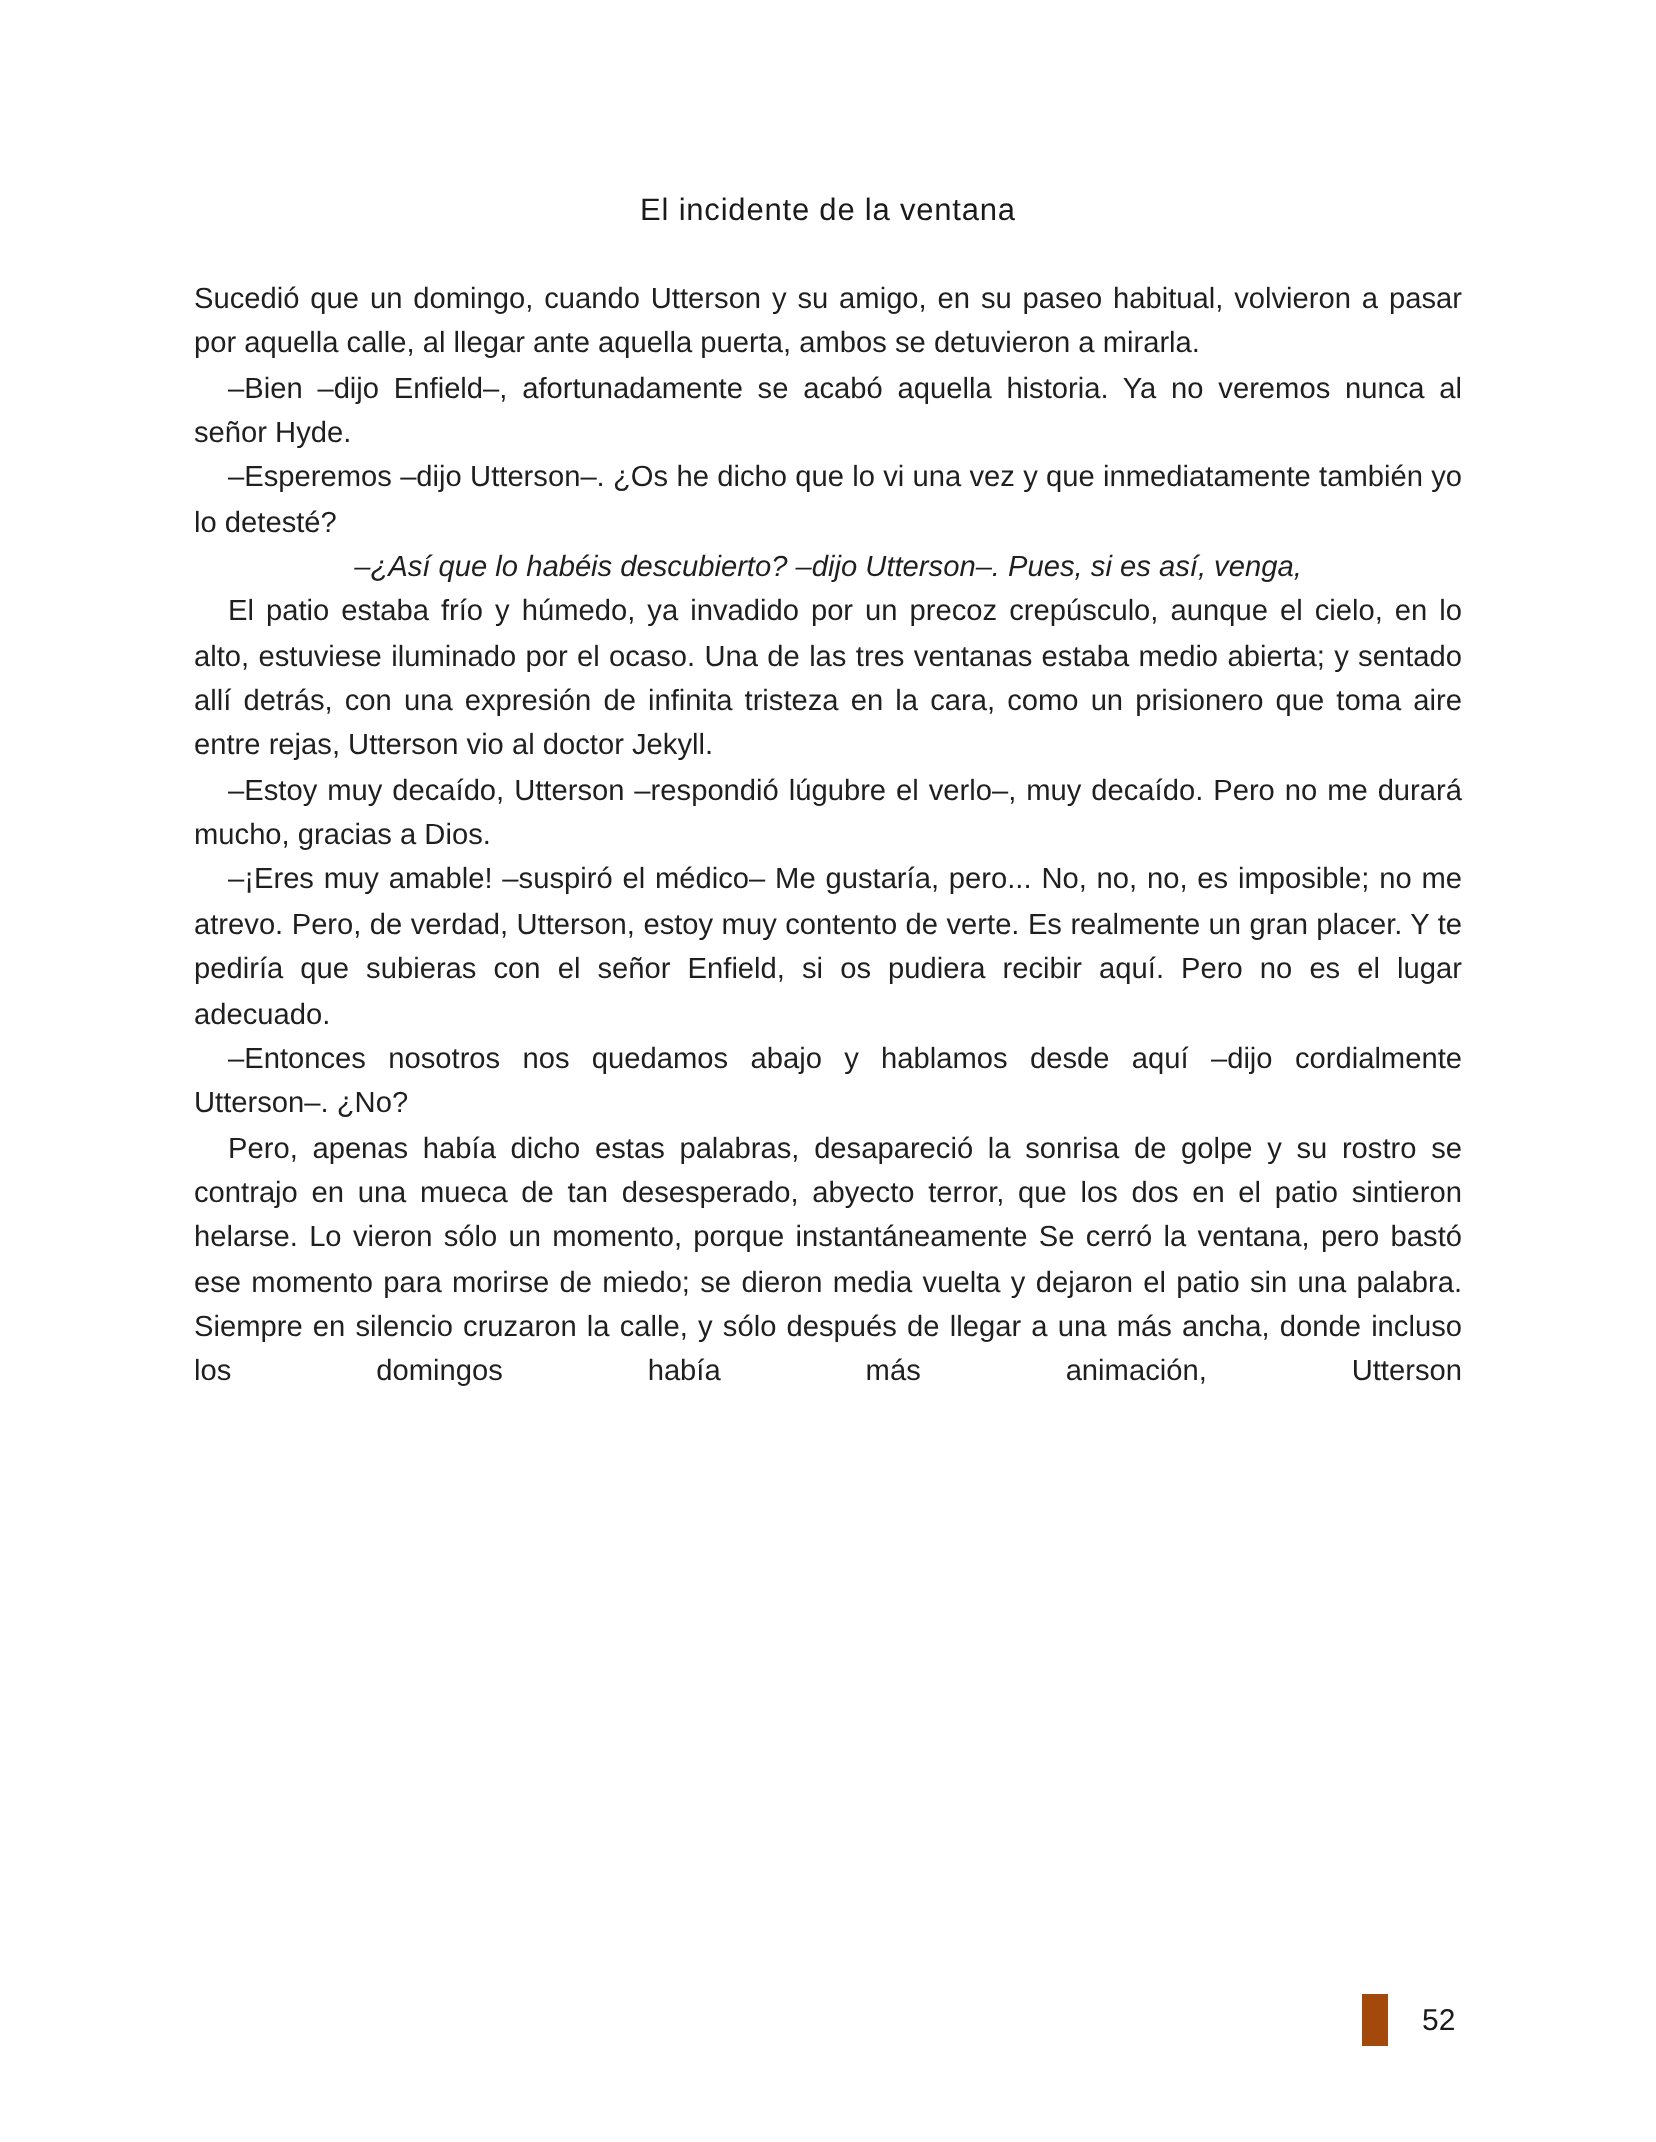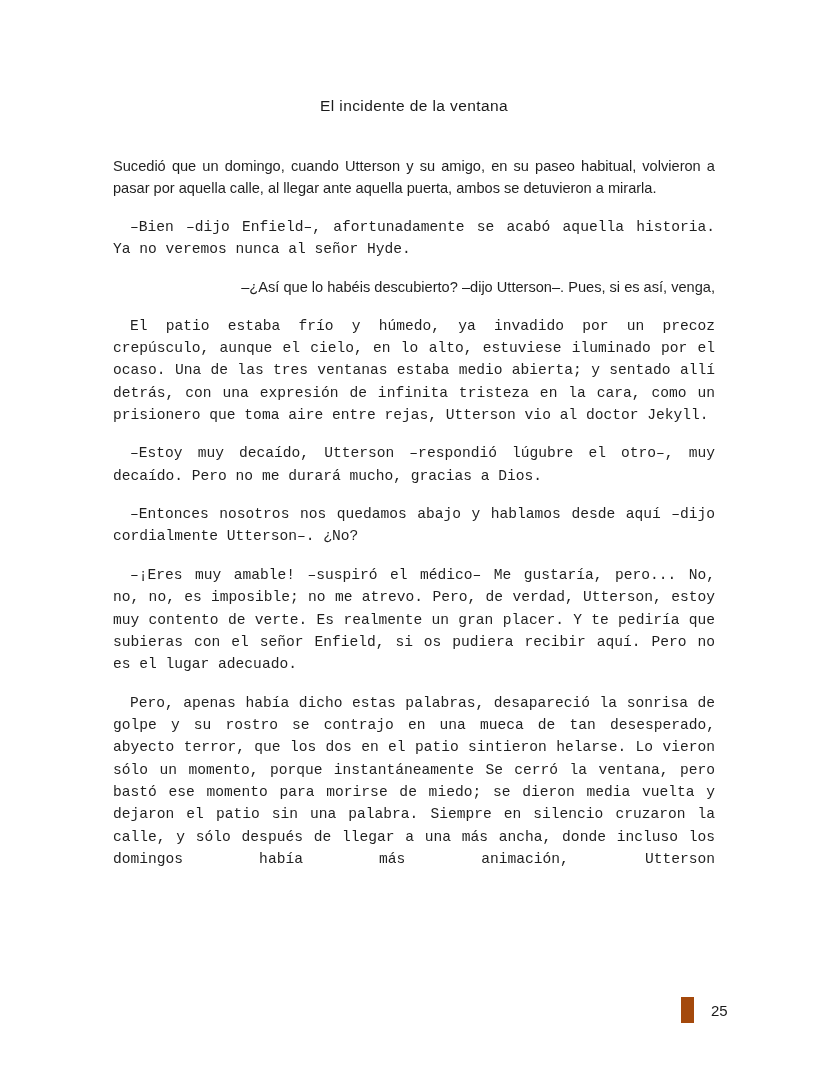--- a/index.html
+++ b/index.html
@@ -33,26 +33,25 @@
     }
     .body-text {
       position: absolute;
       left: 97px;
       top: 139px;
       width: 634px;
       font-size: 14.6px;
       line-height: 22.35px;
     }
     .body-text p {
-      margin: 16px;
+      margin: 0;
       text-align: justify;
     }
     .body-text p.indent {
       text-indent: 17px;
-      font-family: Liberation Mono, monospace;
     }
     .body-text p.noindent {
       text-indent: 0;
     }
     .footer {
       position: absolute;
       top: 997px;
       left: 681px;
       height: 26px;
       display: flex;
@@ -71,25 +70,26 @@
   </style>
 </head>
 <body>
 
 <div class="page">
   <div class="title">El incidente de la ventana</div>
 
   <div class="body-text">
     <p class="noindent">Sucedió que un domingo, cuando Utterson y su amigo, en su paseo habitual, volvieron a pasar por aquella calle, al llegar ante aquella puerta, ambos se detuvieron a mirarla.</p>
     <p class="indent">–Bien –dijo Enfield–, afortunadamente se acabó aquella historia. Ya no veremos nunca al señor Hyde.</p>
-    <p class="noindent" style="text-align:right;">–¿Así que lo habéis descubierto? –dijo Utterson–. Pues, si es así, venga,</p>
+    <p class="indent">–Esperemos –dijo Utterson–. ¿Os he dicho que lo vi una vez y que inmediatamente también yo lo detesté?</p>
+    <p class="noindent" style="text-align:center;font-style:italic;">–¿Así que lo habéis descubierto? –dijo Utterson–. Pues, si es así, venga,</p>
     <p class="indent">El patio estaba frío y húmedo, ya invadido por un precoz crepúsculo, aunque el cielo, en lo alto, estuviese iluminado por el ocaso. Una de las tres ventanas estaba medio abierta; y sentado allí detrás, con una expresión de infinita tristeza en la cara, como un prisionero que toma aire entre rejas, Utterson vio al doctor Jekyll.</p>
-    <p class="indent">–Estoy muy decaído, Utterson –respondió lúgubre el otro–, muy decaído. Pero no me durará mucho, gracias a Dios.</p>
+    <p class="indent">–Estoy muy decaído, Utterson –respondió lúgubre el verlo–, muy decaído. Pero no me durará mucho, gracias a Dios.</p>
+    <p class="indent">–¡Eres muy amable! –suspiró el médico– Me gustaría, pero... No, no, no, es imposible; no me atrevo. Pero, de verdad, Utterson, estoy muy contento de verte. Es realmente un gran placer. Y te pediría que subieras con el señor Enfield, si os pudiera recibir aquí. Pero no es el lugar adecuado.</p>
     <p class="indent">–Entonces nosotros nos quedamos abajo y hablamos desde aquí –dijo cordialmente Utterson–. ¿No?</p>
-    <p class="indent">–¡Eres muy amable! –suspiró el médico– Me gustaría, pero... No, no, no, es imposible; no me atrevo. Pero, de verdad, Utterson, estoy muy contento de verte. Es realmente un gran placer. Y te pediría que subieras con el señor Enfield, si os pudiera recibir aquí. Pero no es el lugar adecuado.</p>
     <p class="indent" style="text-align-last:justify;">Pero, apenas había dicho estas palabras, desapareció la sonrisa de golpe y su rostro se contrajo en una mueca de tan desesperado, abyecto terror, que los dos en el patio sintieron helarse. Lo vieron sólo un momento, porque instantáneamente Se cerró la ventana, pero bastó ese momento para morirse de miedo; se dieron media vuelta y dejaron el patio sin una palabra. Siempre en silencio cruzaron la calle, y sólo después de llegar a una más ancha, donde incluso los domingos había más animación, Utterson</p>
   </div>
 
   <div class="footer">
     <div class="page-marker" style="background: rgb(164, 73, 12);"></div>
-    <span class="page-number">25</span>
+    <span class="page-number">52</span>
   </div>
 </div>
 
 </body></html>

